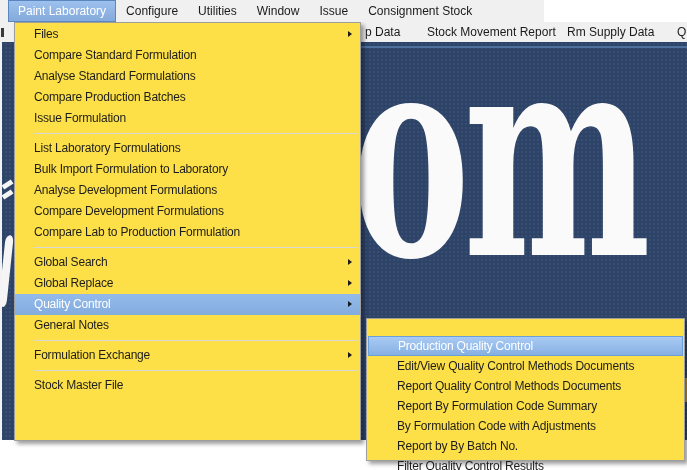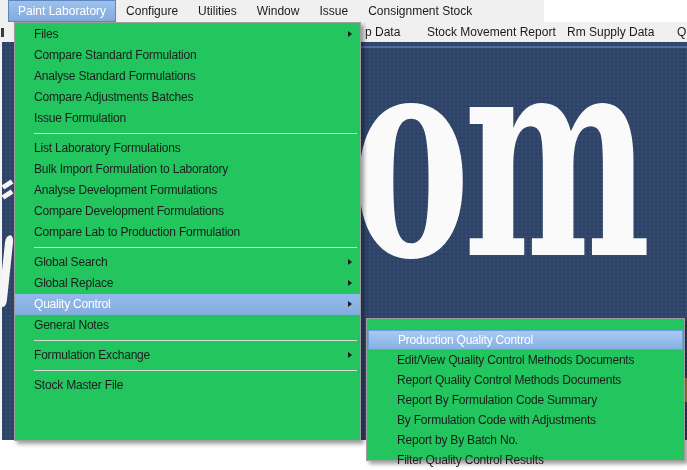--- a/index.html
+++ b/index.html
@@ -51,27 +51,27 @@
     color:#fafafa;letter-spacing:-10px;line-height:1;
     transform:scaleX(0.62);transform-origin:0 0;
   }
   .frag{position:absolute;background:#f5f5f5;}
   .frag-slash1{left:2px;top:140px;width:11px;height:5px;transform:rotate(-33deg);}
   .frag-slash2{left:2px;top:150px;width:11px;height:5px;transform:rotate(-33deg);}
   .frag-curve{left:2px;top:193px;width:8px;height:72px;border-radius:60% 40% 40% 60%/10% 10% 10% 10%;transform:rotate(6deg);}
   .gold-strip{position:absolute;left:684px;top:336px;width:3px;height:24px;background:#bf9637;}
   
   .menu{
-    position:absolute;background:#22c55e;border:1px solid #9e9e9e;
+    position:absolute;background:#fde047;border:1px solid #9e9e9e;
     box-shadow:3px 3px 4px rgba(0,0,0,0.38);
     font-size:12px;color:#1d1d1d;letter-spacing:-0.2px;
     box-sizing:border-box;z-index:20;
   }
   .main-menu{left:14px;top:22px;width:347px;height:419px;padding-top:1px;}
-  .sub-menu{left:366px;top:318px;width:319px;height:143px;padding-top:11px;z-index:25;}
+  .sub-menu{left:366px;top:318px;width:319px;height:143px;padding-top:17px;z-index:25;}
   .menu-item{
     position:relative;height:21px;line-height:21px;
     padding-left:19px;padding-right:20px;white-space:nowrap;overflow:hidden;
   }
   .sub-menu .menu-item{height:20px;line-height:20px;padding-left:30px;}
   .menu-item.hl{
     background:linear-gradient(#93baea,#83acde);
     color:#ffffff;
   }
   .sub-menu .menu-item.hl{
@@ -118,21 +118,21 @@
   <span class="tb0">p Data</span>
   <span class="tb1">Stock Movement Report</span>
   <span class="tb2">Rm Supply Data</span>
   <span class="tb3">Qu</span>
 </div>
 
 <div class="menu main-menu" id="main-menu">
     <div class="menu-item">Files<span class="arrow"></span></div>
     <div class="menu-item">Compare Standard Formulation</div>
     <div class="menu-item">Analyse Standard Formulations</div>
-    <div class="menu-item">Compare Adjustments Batches</div>
+    <div class="menu-item">Compare Production Batches</div>
     <div class="menu-item">Issue Formulation</div>
     <div class="menu-sep"></div>
     <div class="menu-item">List Laboratory Formulations</div>
     <div class="menu-item">Bulk Import Formulation to Laboratory</div>
     <div class="menu-item">Analyse Development Formulations</div>
     <div class="menu-item">Compare Development Formulations</div>
     <div class="menu-item">Compare Lab to Production Formulation</div>
     <div class="menu-sep"></div>
     <div class="menu-item">Global Search<span class="arrow"></span></div>
     <div class="menu-item">Global Replace<span class="arrow"></span></div>

